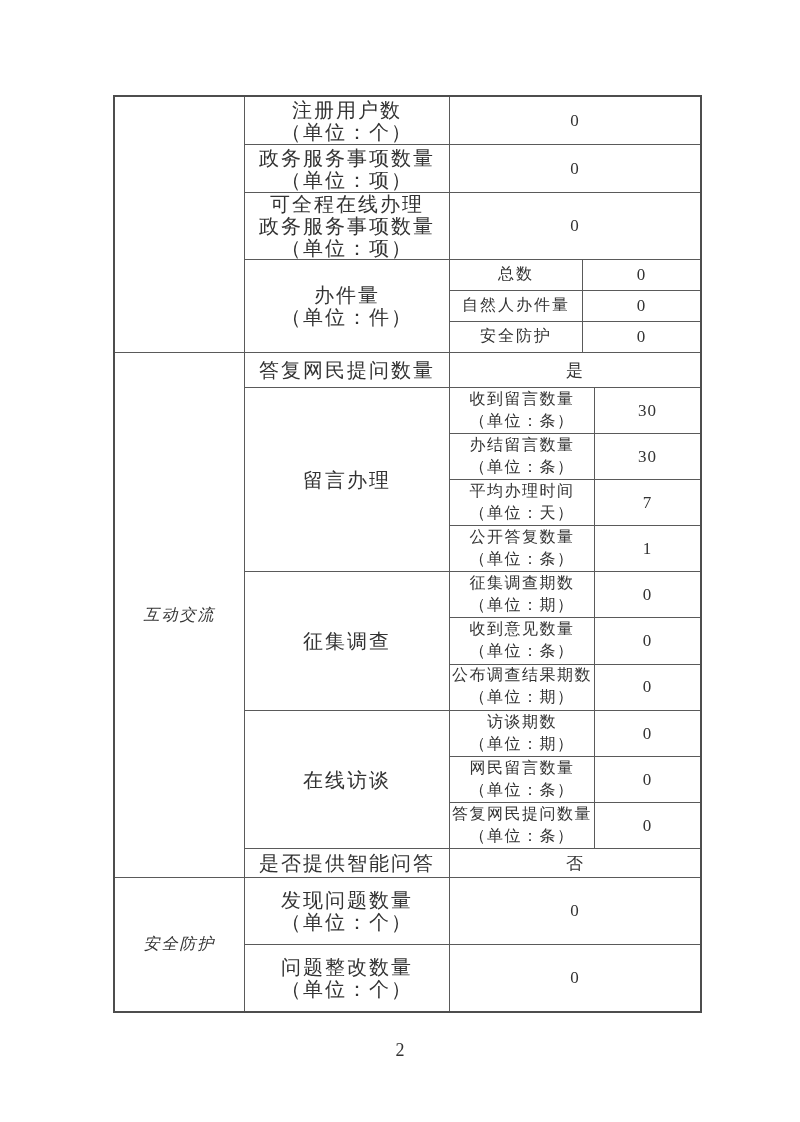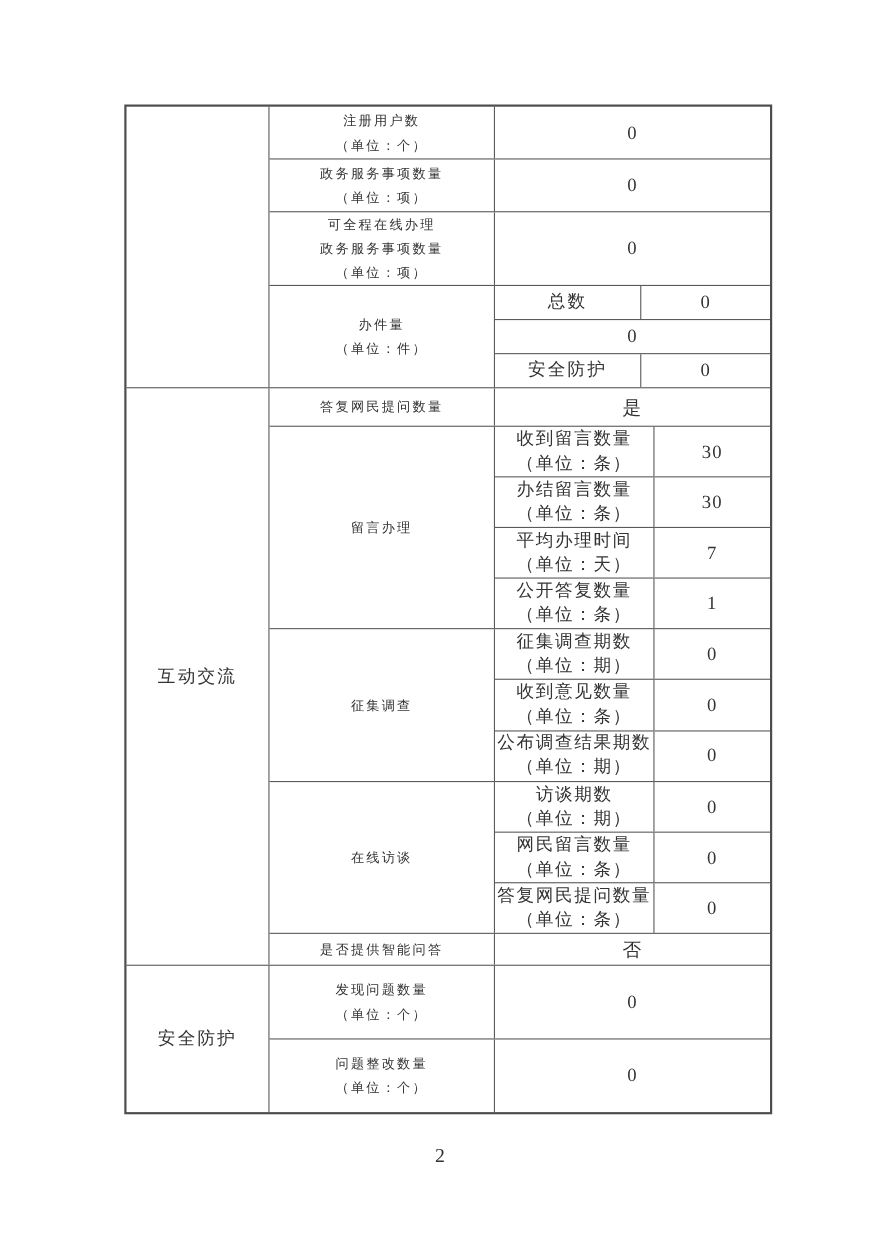--- a/index.html
+++ b/index.html
@@ -18,32 +18,32 @@
     box-sizing:border-box;
     border:2px solid #4d4d4d;
     display:flex;flex-direction:column;
   }
   .sec{display:flex;flex:none;box-sizing:border-box;min-height:0;}
   .sec + .sec{border-top:1px solid #5a5a5a;}
   .c1{
     width:130px;flex:none;box-sizing:border-box;
     border-right:1px solid #5a5a5a;
     display:flex;align-items:center;justify-content:center;
-    font-size:16px;letter-spacing:2px;text-align:right;
+    font-size:16px;letter-spacing:2px;text-align:right;font-style:italic;
   }
   .secbody{flex:1;display:flex;flex-direction:column;min-width:0;}
   .row{display:flex;flex:none;box-sizing:border-box;min-height:0;}
   .row + .row{border-top:1px solid #5a5a5a;}
   .row.grow{flex:1;}
   .c2{
     width:205px;flex:none;box-sizing:border-box;
     border-right:1px solid #5a5a5a;
     display:flex;align-items:center;justify-content:center;
     text-align:center;white-space:pre-line;
-    font-size:12px;line-height:22px;letter-spacing:2px;
+    font-size:20px;line-height:22px;letter-spacing:2px;
   }
   .cv{
     flex:1;display:flex;align-items:center;justify-content:center;
     font-size:17px;letter-spacing:1px;
   }
   .subcol{flex:1;display:flex;flex-direction:column;min-width:0;}
   .srow{display:flex;flex:1;box-sizing:border-box;min-height:0;}
   .srow + .srow{border-top:1px solid #5a5a5a;}
   .c3{
     width:145px;flex:none;box-sizing:border-box;
@@ -89,20 +89,21 @@
         </div>
         <div class="row grow">
           <div class="c2">办件量
 （单位：件）</div>
           <div class="subcol">
             <div class="srow">
               <div class="c3 narrow">总数</div>
               <div class="c4">0</div>
             </div>
             <div class="srow">
+              <div class="c3 narrow">自然人办件量</div>
               <div class="c4">0</div>
             </div>
             <div class="srow">
               <div class="c3 narrow">安全防护</div>
               <div class="c4">0</div>
             </div>
           </div>
         </div>
       </div>
     </div>

